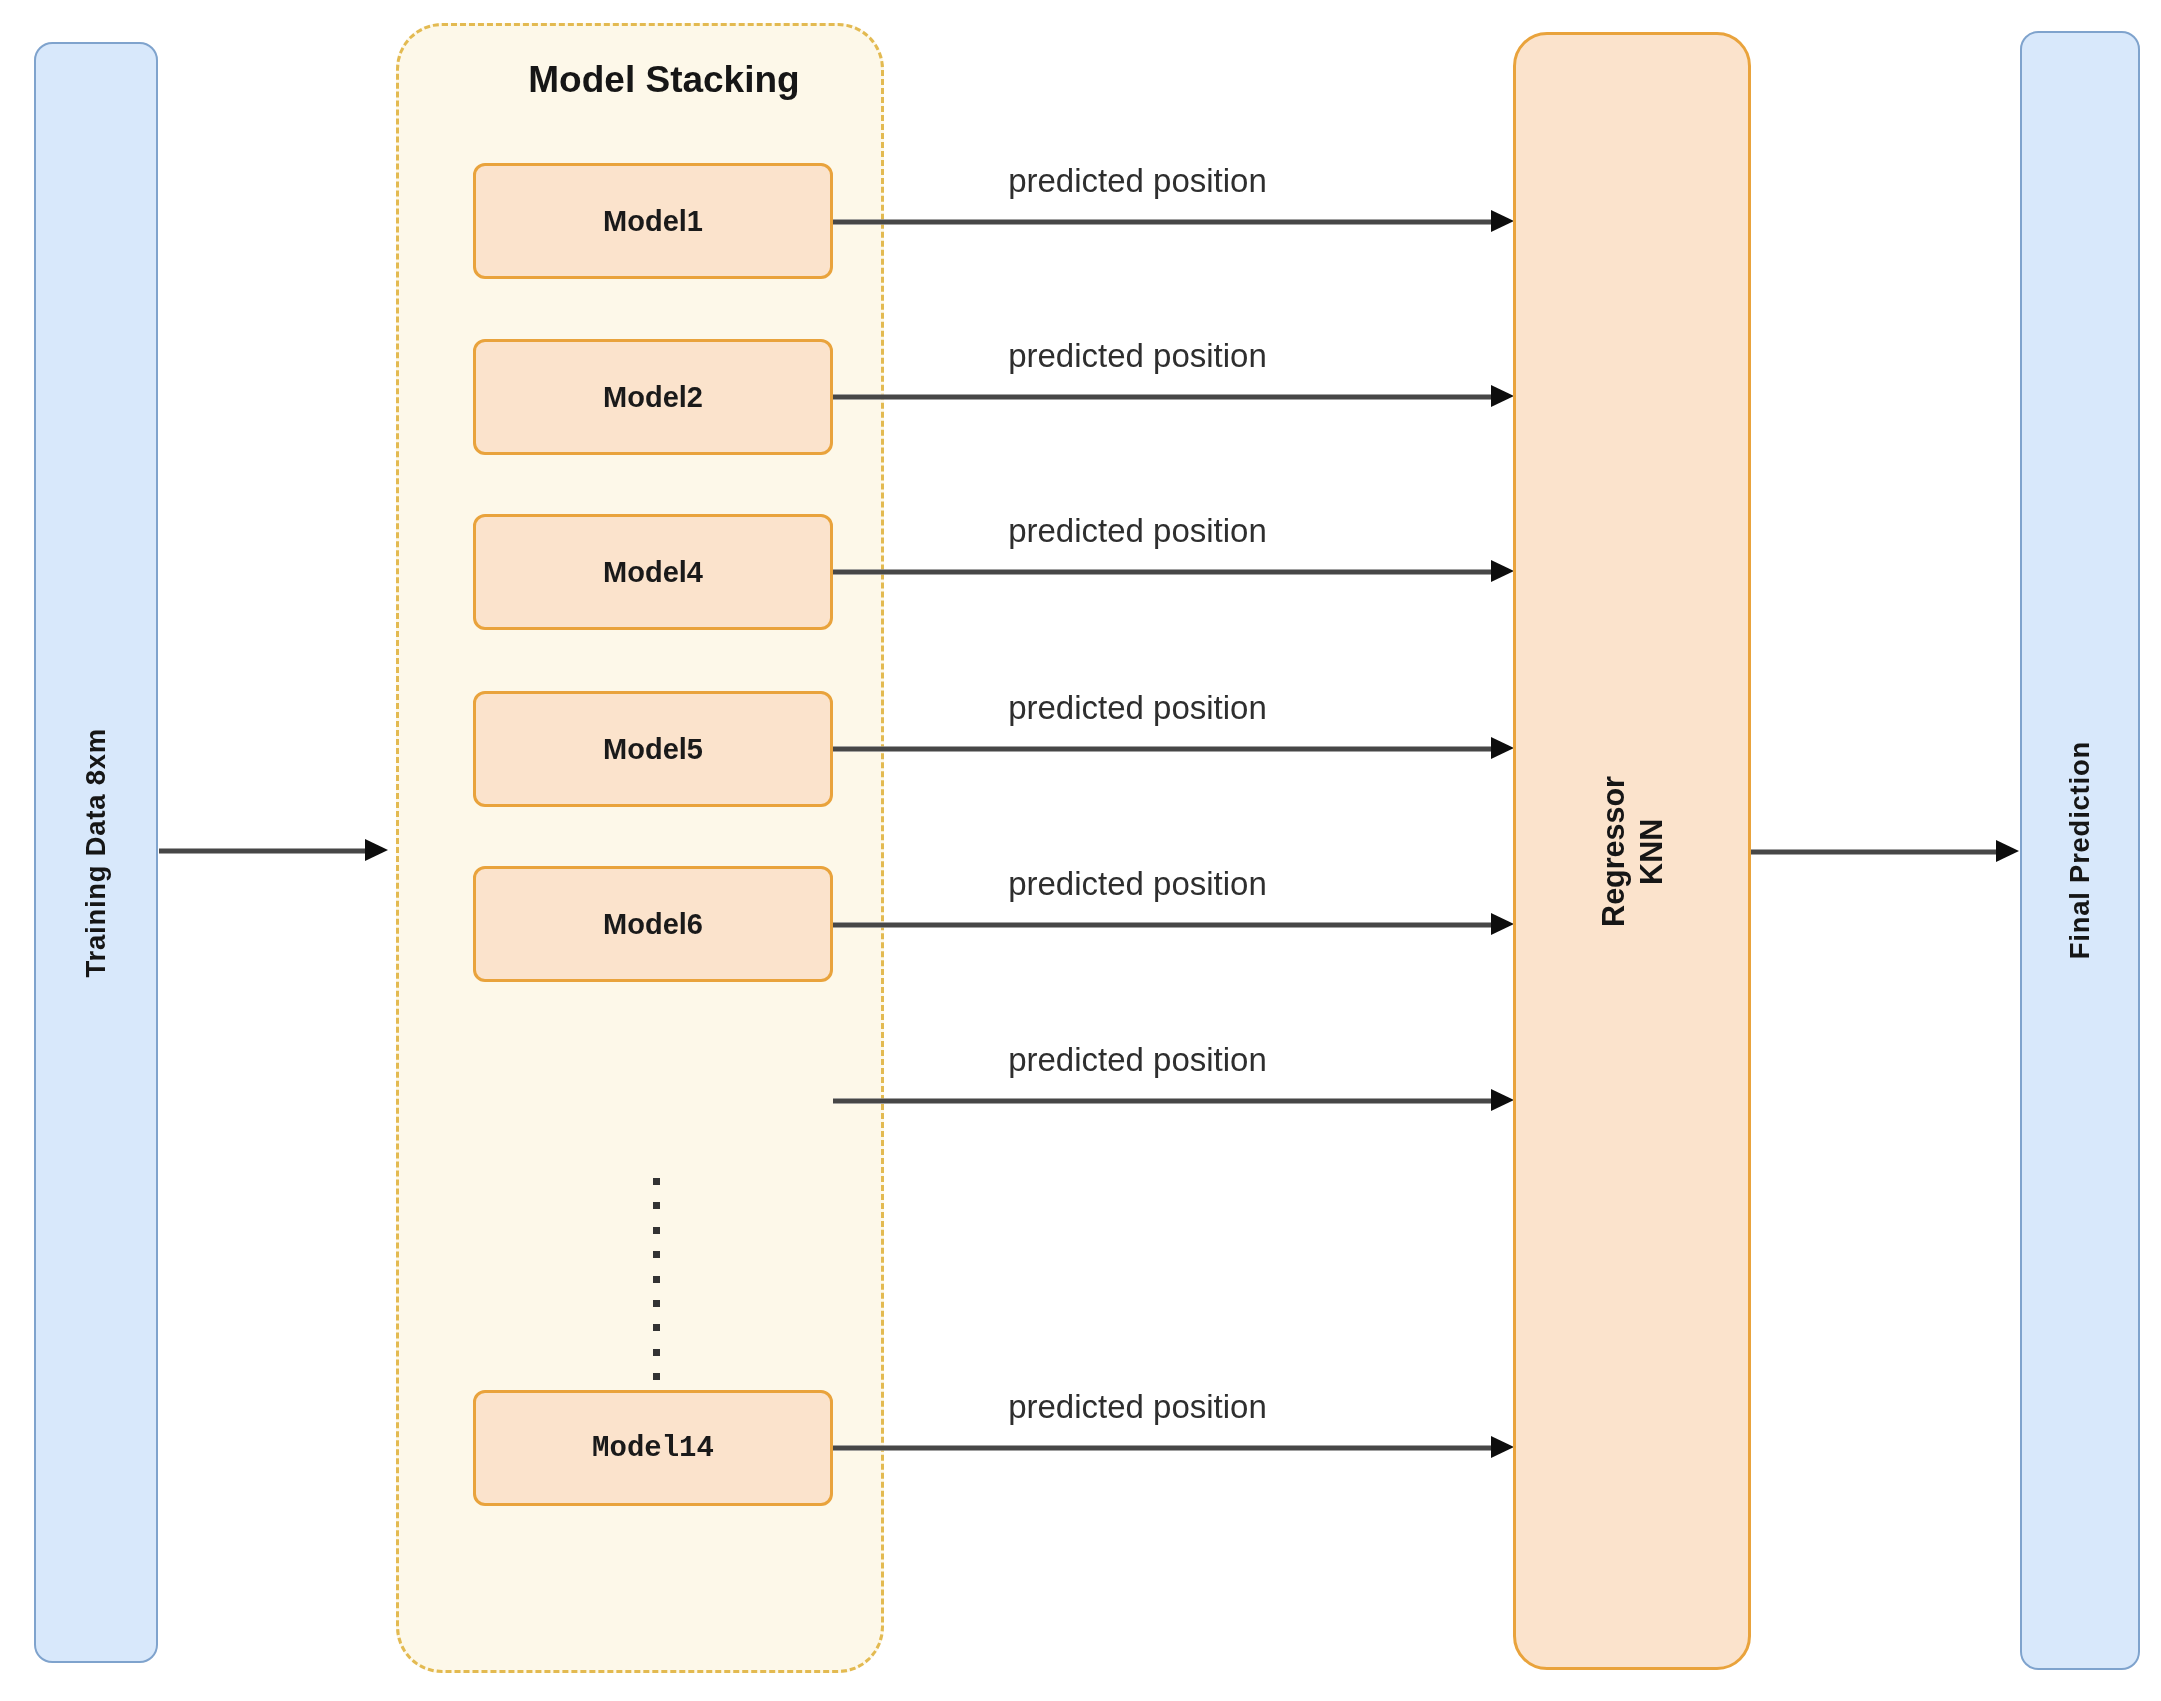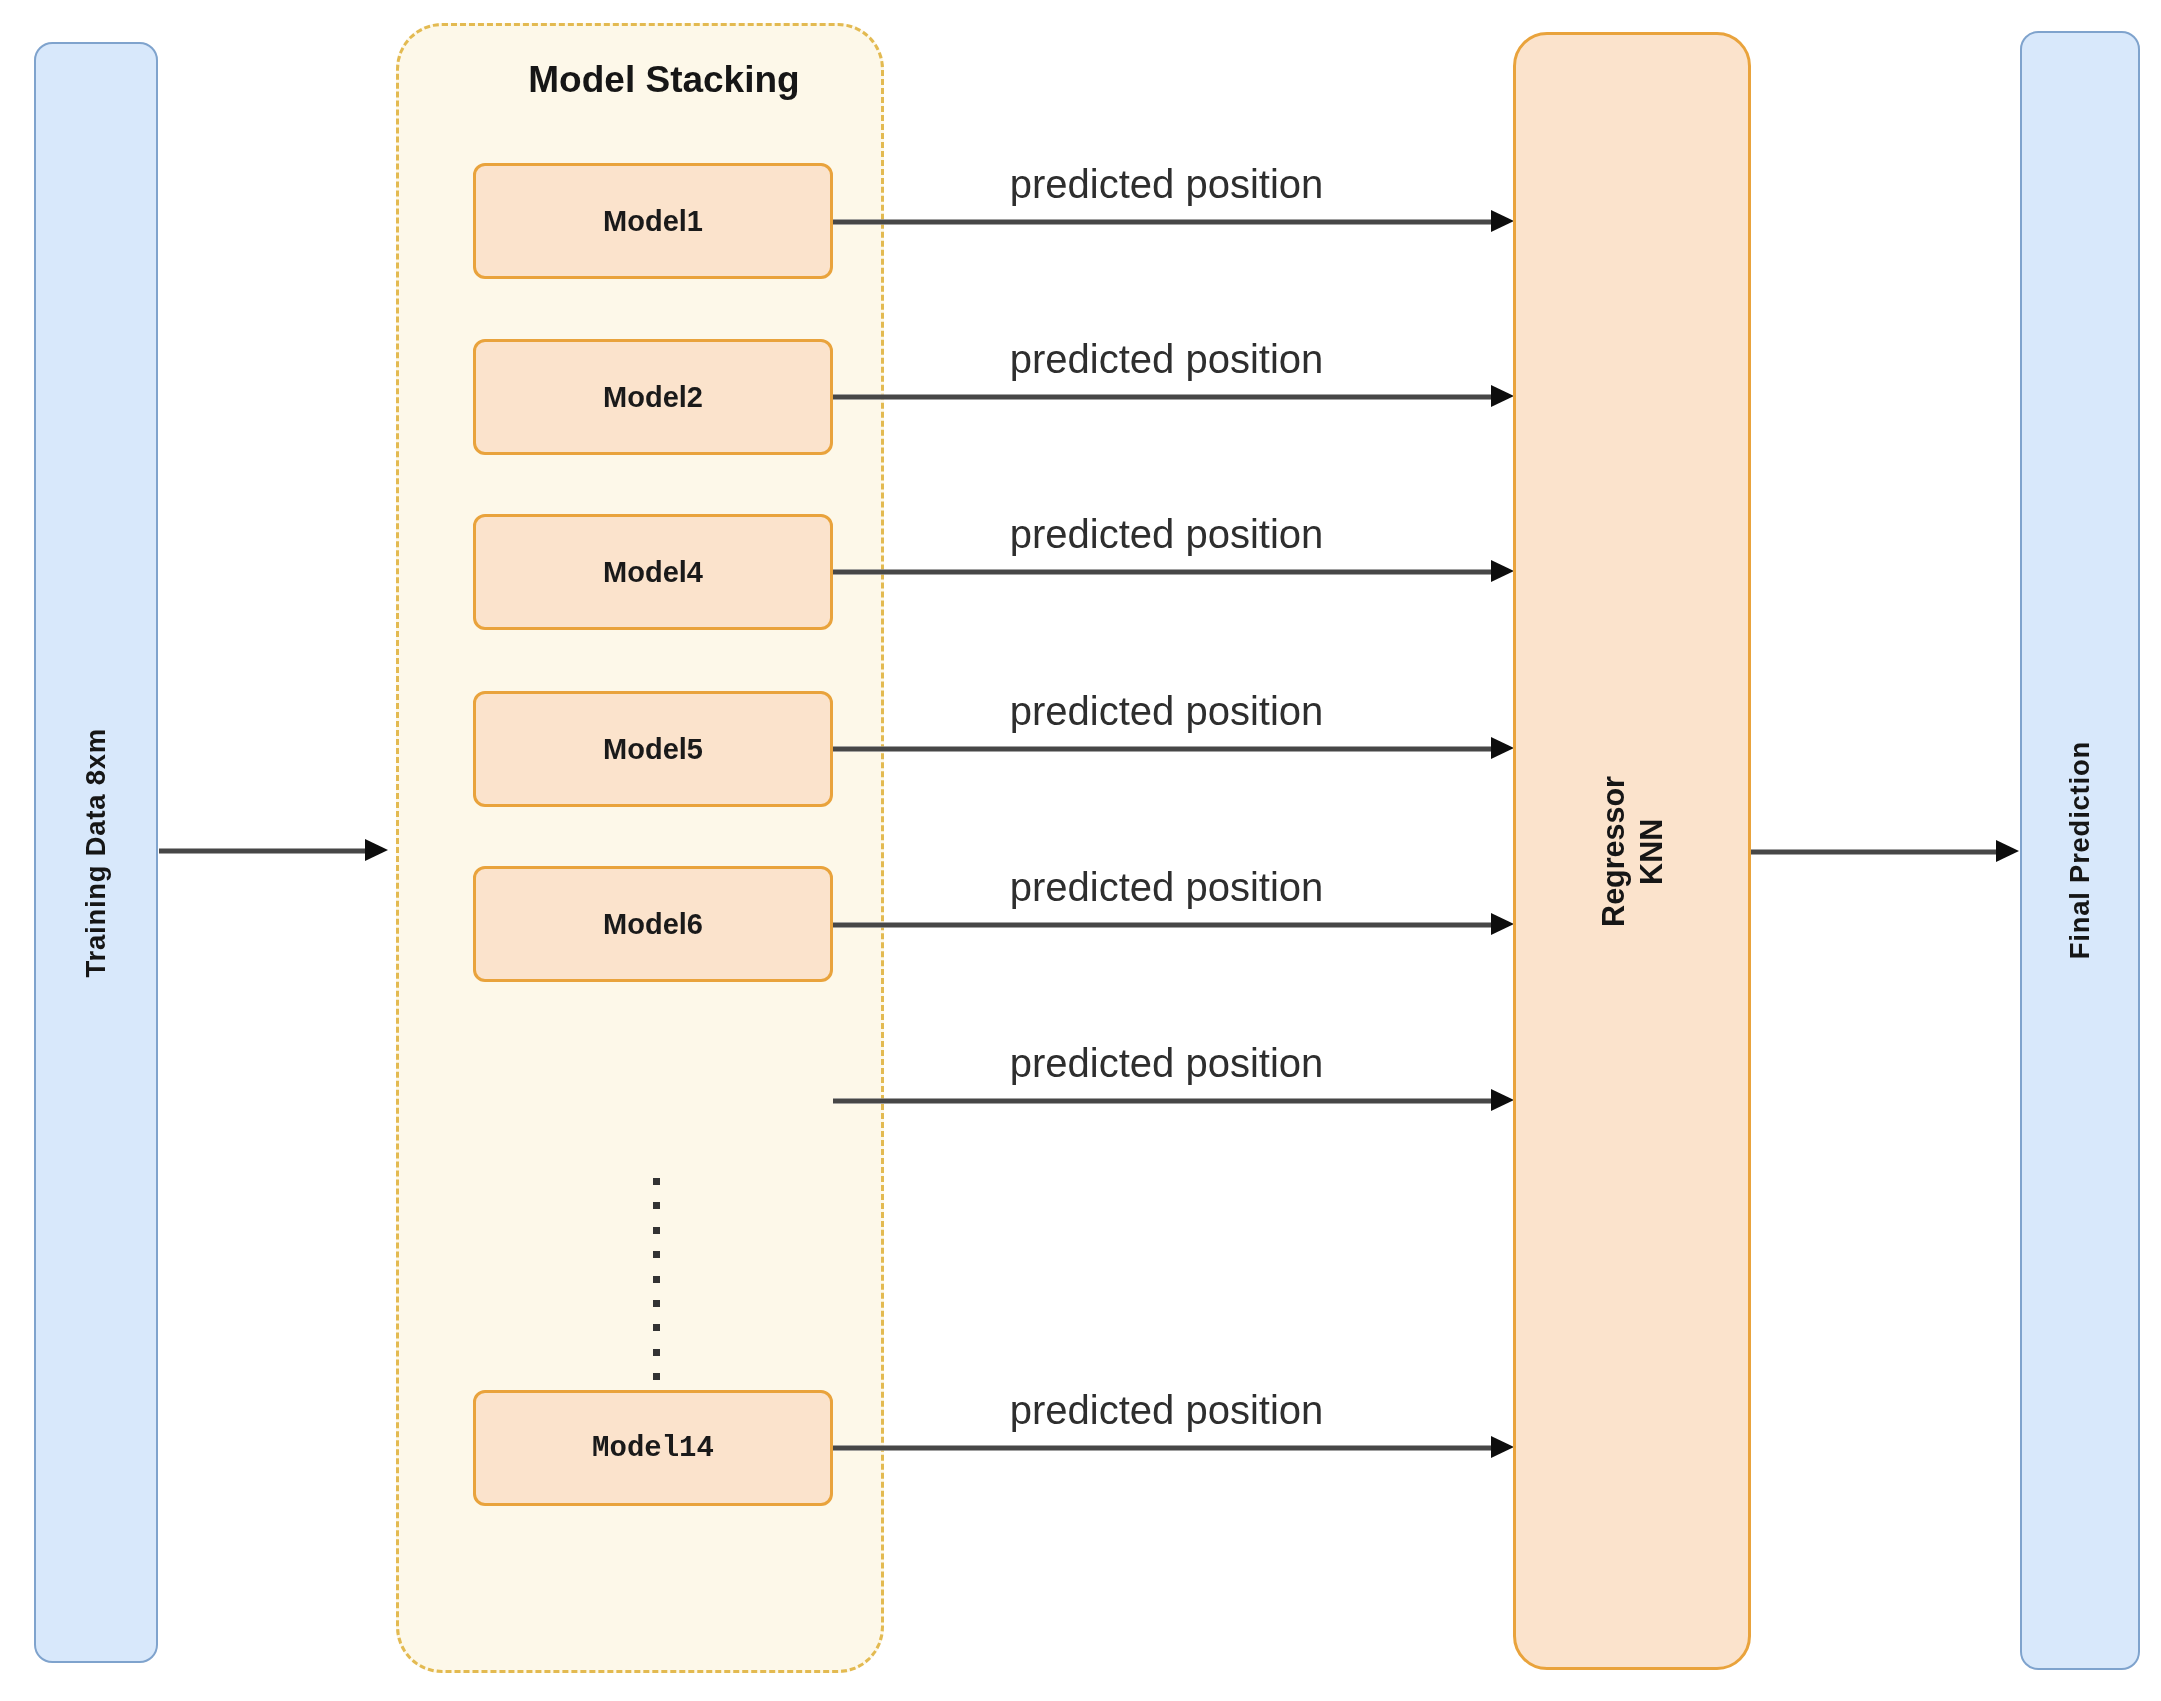--- a/index.html
+++ b/index.html
@@ -83,23 +83,23 @@
   .arrow .head{
     position:absolute;right:0;top:0;
     width:0;height:0;
     border-left:23px solid #0d0d0d;
     border-top:11.4px solid transparent;
     border-bottom:11.4px solid transparent;
   }
 
   .arrow-label{
     position:absolute;
-    left:953px;width:427px;height:38px;
+    left:924px;width:427px;height:38px;
     text-align:center;
-    font-size:40px;color:#2e2e2e;
+    font-size:33px;color:#2e2e2e;
   }
 
   
   .vdots{
     position:absolute;
     left:653px;top:1178px;width:6.9px;height:207px;
     background:repeating-linear-gradient(to bottom,#333 0px,#333 6.9px,transparent 6.9px,transparent 24.4px);
   }
 </style>
 </head>

